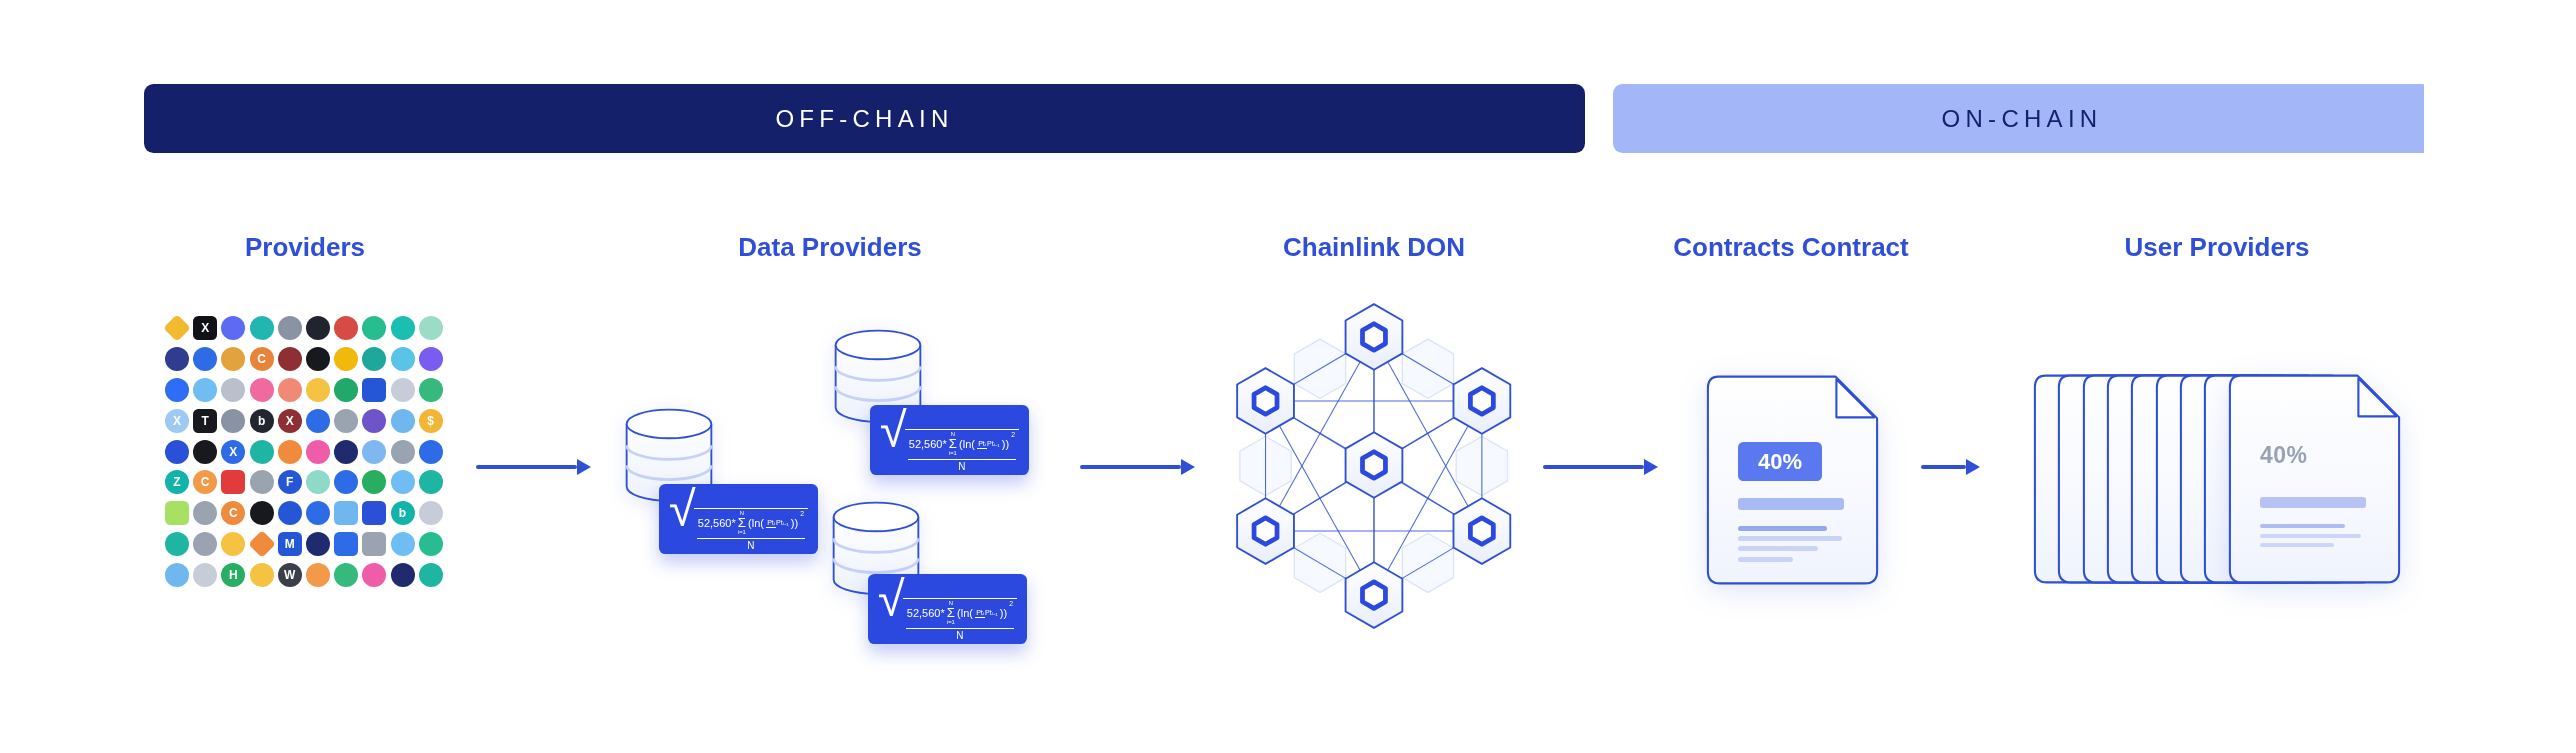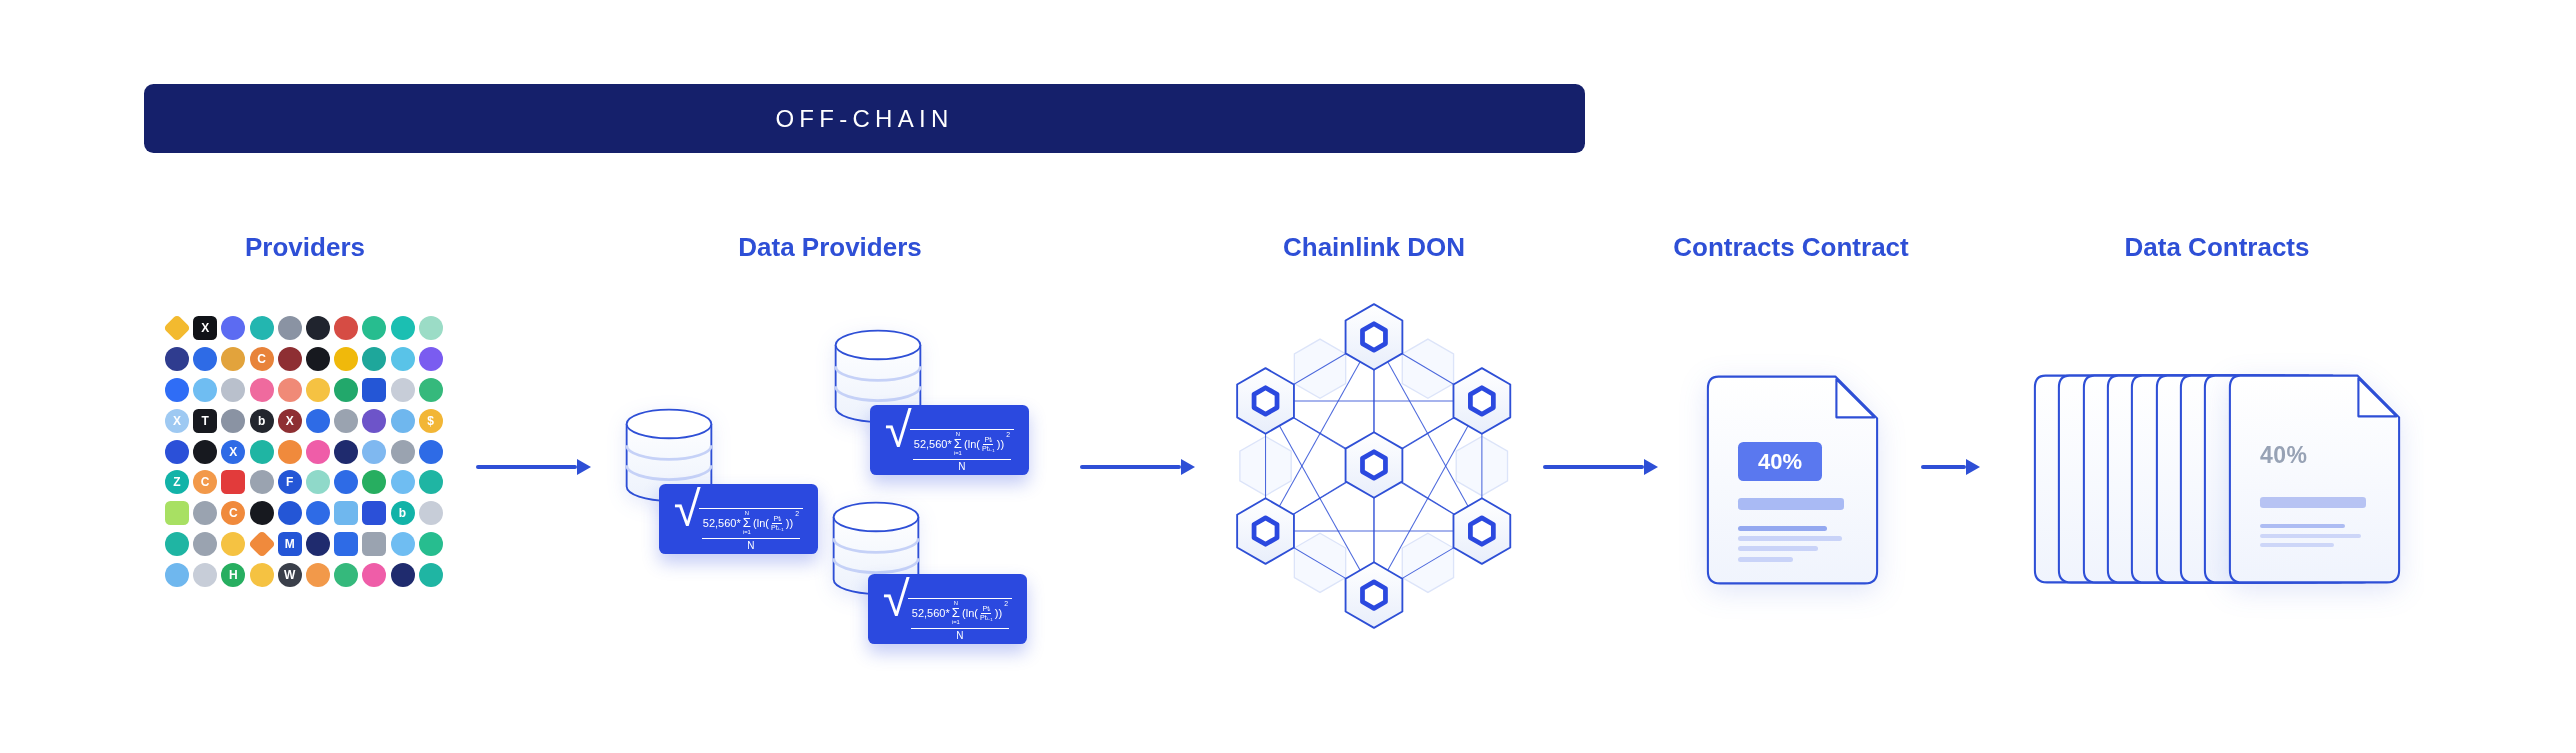--- a/index.html
+++ b/index.html
@@ -35,21 +35,21 @@
   .fcard{position:absolute;width:159px;height:70px;background:#2B49DF;border-radius:6.4px;color:#fff;
          display:flex;align-items:center;justify-content:center;box-shadow:0 8.5px 17px rgba(43,73,223,.28);}
   .sqrt{display:flex;align-items:flex-start;}
   .rad{font-size:49px;line-height:.92;font-weight:300;margin-right:-2.1px;}
   .radicand{border-top:1.6px solid #fff;padding:2.6px 3.2px 0 3.2px;margin-top:21px;}
   .vnum{display:flex;align-items:center;gap:2.1px;font-size:11px;border-bottom:1.1px solid #fff;padding:0 1.1px 2.1px;}
   .vden{text-align:center;font-size:10px;padding-top:1.6px;}
   .sig{display:inline-flex;flex-direction:column;align-items:center;line-height:1;}
   .sig .ssup,.sig .ssub{font-size:5.8px;}
   .sig .s{font-size:13.2px;line-height:.95;}
-  .ifrac{display:inline-flex;flex-direction:column;align-items:center;font-size:7.1px;line-height:1.15;}
+  .ifrac{display:inline-flex;align-items:center;font-size:7.1px;line-height:1.15;}
   .ifrac .inum{border-bottom:0.8px solid #fff;padding:0 1.1px;}
   .pow{font-size:6.9px;align-self:flex-start;margin-top:-1.1px;}
 
   
   #don-svg{position:absolute;left:1224px;top:301px;}
 
   
   .doc{position:absolute;width:173px;height:210px;padding-left:48px;}
   .doc > svg{position:absolute;left:0;top:0;}
   .doc.shadow > svg{filter:drop-shadow(0 7.4px 13.8px rgba(46,79,214,.14));}
@@ -90,26 +90,29 @@
         <path d="M5 72 a80 27 0 0 0 160 0" fill="none" stroke="#C5D1F7" stroke-width="5"></path>
         <path d="M5 110 a80 27 0 0 0 160 0" fill="none" stroke="#C5D1F7" stroke-width="5"></path>
         <ellipse cx="85" cy="32" rx="80" ry="27" fill="#FFFFFF" stroke="#2E4FD6" stroke-width="3.5"></ellipse>
       </symbol>
     </defs>
   </svg>
 
   <div class="banner" id="banner-off">
     <span>OFF-CHAIN</span>
   </div>
+  <div class="banner" id="banner-on">
+    <span>ON-CHAIN</span>
+  </div>
 
   <div class="col-label" style="left:141px">Providers</div>
   <div class="col-label" style="left:1210px">Chainlink DON</div>
   <div class="col-label" style="left:666px">Data Providers</div>
   <div class="col-label" style="left:1627px">Contracts Contract</div>
-  <div class="col-label" style="left:2053px">Data Contracts</div>
+  <div class="col-label" style="left:2053px">User Providers</div>
 
   <div id="exchange-grid">
       <div class="tile d" style="background: rgb(243, 186, 47);"></div>
       <div class="tile s" style="background: rgb(16, 18, 23);">X</div>
       <div class="tile c" style="background: rgb(92, 107, 242);"></div>
       <div class="tile c" style="background: rgb(35, 182, 176);"></div>
       <div class="tile c" style="background: rgb(138, 147, 163);"></div>
       <div class="tile c" style="background: rgb(32, 36, 46);"></div>
       <div class="tile c" style="background: rgb(214, 76, 68);"></div>
       <div class="tile c" style="background: rgb(39, 189, 143);"></div>

